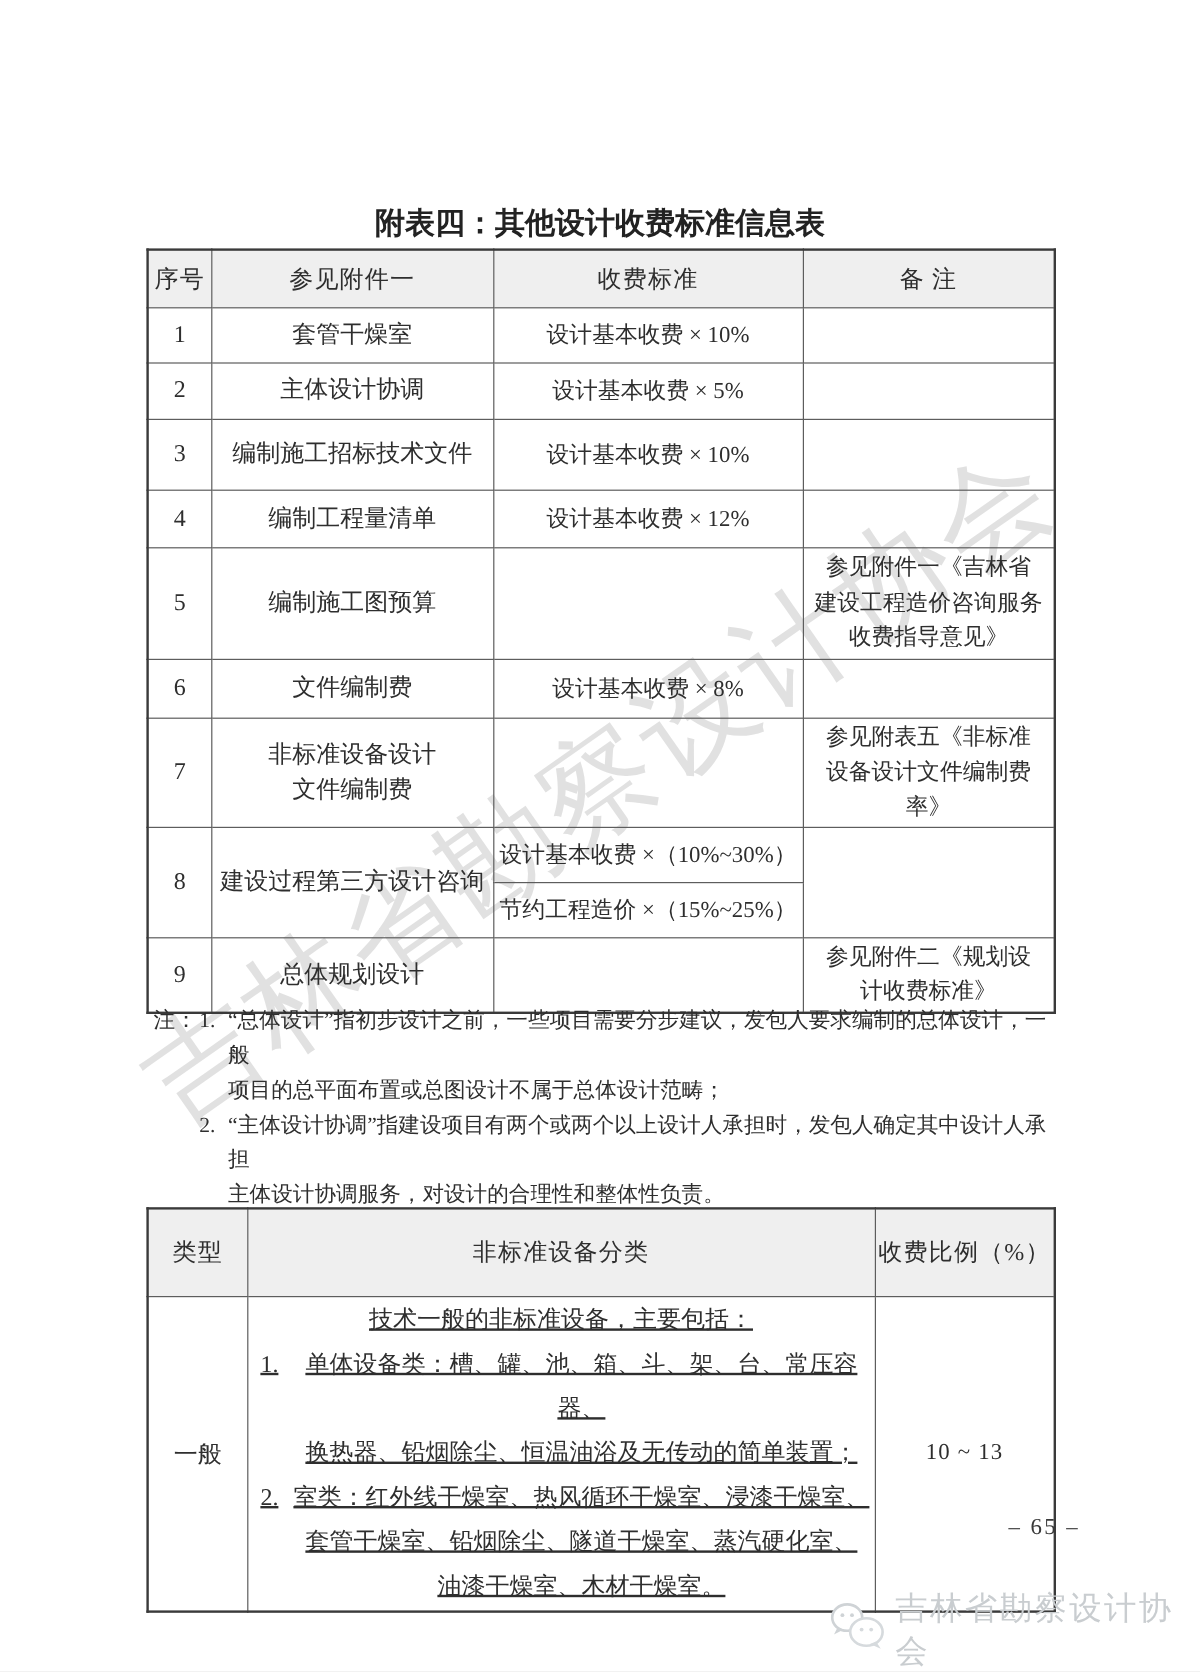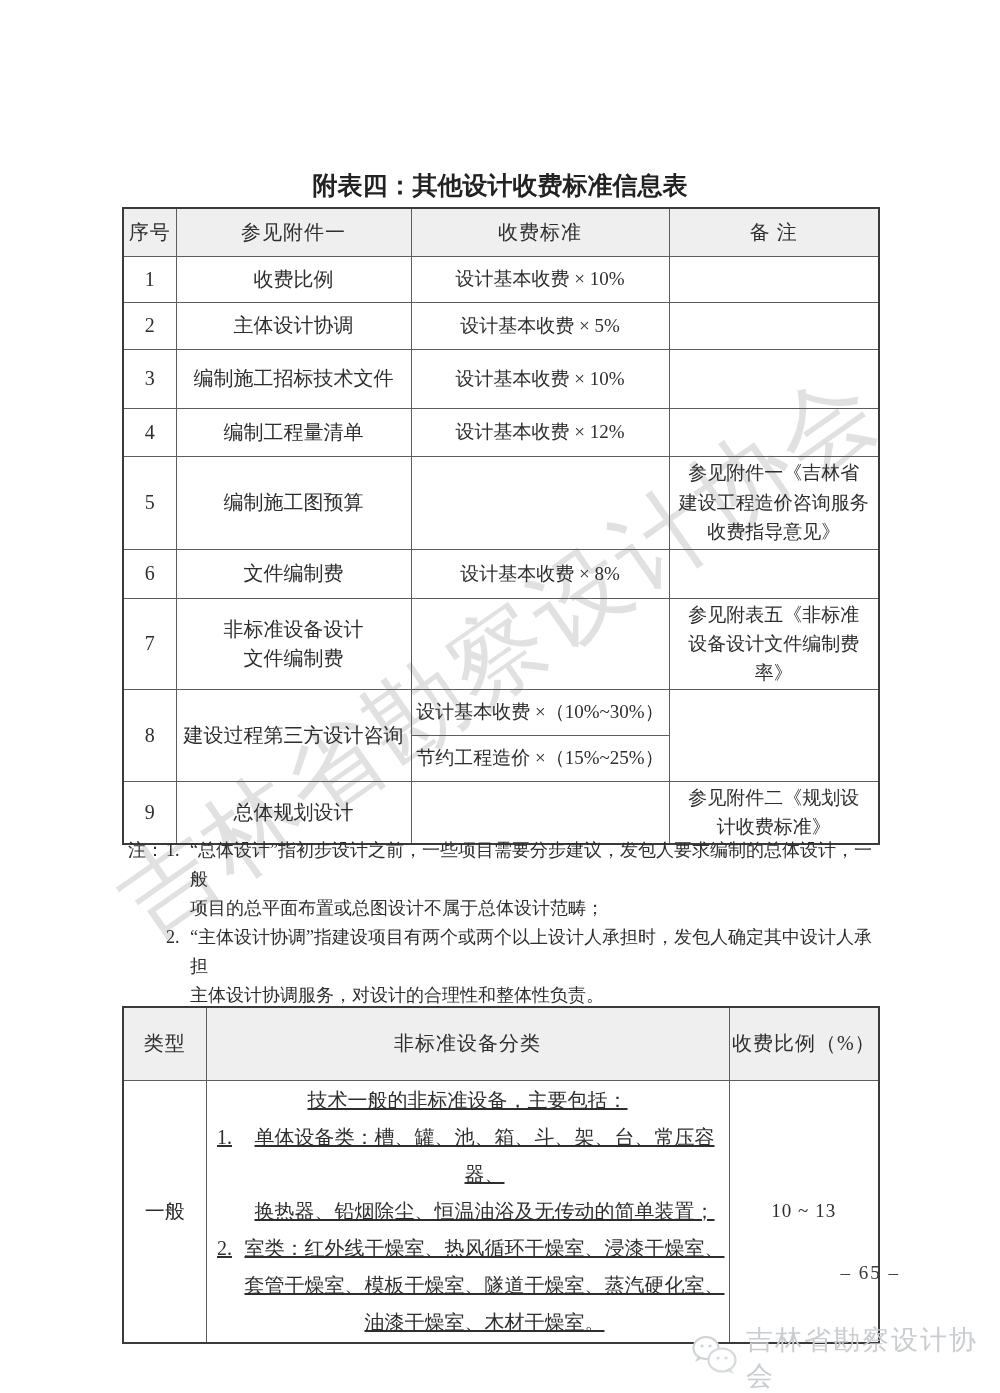--- a/index.html
+++ b/index.html
@@ -140,21 +140,21 @@
       </colgroup>
     <tbody>
         <tr class="hdr" style="height:48px">
       <th>序号</th>
       <th>参见附件一</th>
       <th>收费标准</th>
       <th>备  注</th>
     </tr>
     <tr style="height:46px">
       <td>1</td>
-      <td class="svc">收费比例</td>
+      <td class="svc">套管干燥室</td>
       <td class="std">设计基本收费 × 10%</td>
       <td class="remark"></td>
     </tr>
     <tr style="height:47px">
       <td>2</td>
       <td class="svc">主体设计协调</td>
       <td class="std">设计基本收费 × 5%</td>
       <td class="remark"></td>
     </tr>
     <tr style="height:59px">
@@ -243,21 +243,21 @@
       <td class="cls-cell">
         <div>技术一般的非标准设备，主要包括：</div>
         <div class="cls-item">
           <span class="cls-num">1.</span>
           <span class="cls-text">单体设备类：槽、罐、池、箱、斗、架、台、常压容器、
 换热器、铅烟除尘、恒温油浴及无传动的简单装置；</span>
         </div>
         <div class="cls-item">
           <span class="cls-num">2.</span>
           <span class="cls-text">室类：红外线干燥室、热风循环干燥室、浸漆干燥室、
-套管干燥室、模板干燥室、隧道干燥室、蒸汽硬化室、
+套管干燥室、铅烟除尘、隧道干燥室、蒸汽硬化室、
 油漆干燥室、木材干燥室。</span>
         </div>
       </td>
       <td class="rate">10 ~ 13</td>
     </tr>
   </tbody>
     </table>
 
   <div class="page-number">– 65 –</div>
 

